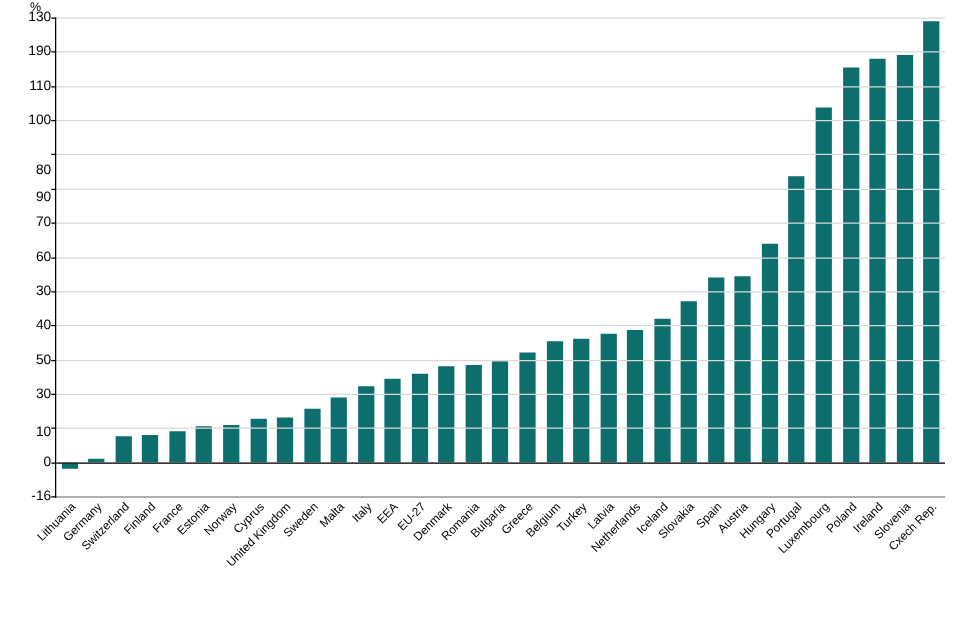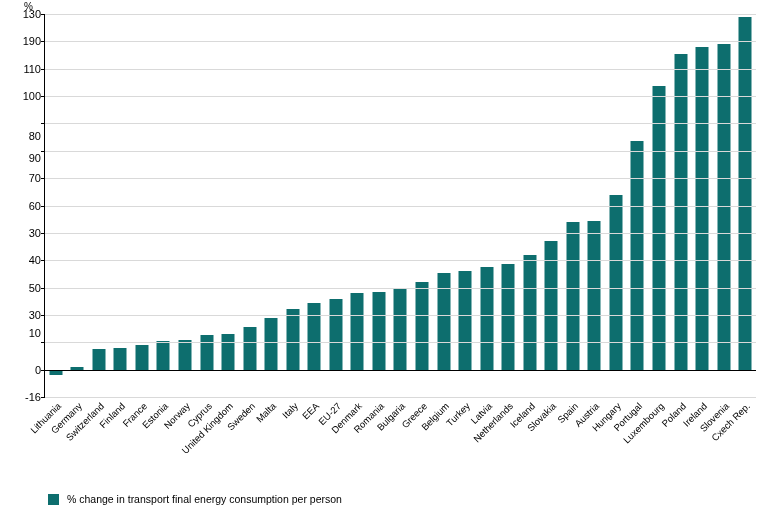--- a/index.html
+++ b/index.html
@@ -270,21 +270,21 @@
           <div class="cat-label">Cxech Rep.</div>
         </div>
       </div>
   <div class="gridline" style="top: 383px;"></div>
       <div class="tick-label" style="top: 383px;">-16</div>
       <div class="tick-mark" style="top: 383px;"></div>
       <div class="gridline" style="top: 355.643px;"></div>
       <div class="tick-label" style="top: 355.643px;">0</div>
       <div class="tick-mark" style="top: 355.643px;"></div>
       <div class="gridline" style="top: 328.286px;"></div>
-      <div class="tick-label" style="top: 319px;">10</div>
+      <div class="tick-label" style="top: 332px;">10</div>
       <div class="tick-mark" style="top: 328.286px;"></div>
       <div class="gridline" style="top: 300.929px;"></div>
       <div class="tick-label" style="top: 300.929px;">30</div>
       <div class="tick-mark" style="top: 300.929px;"></div>
       <div class="gridline" style="top: 273.571px;"></div>
       <div class="tick-label" style="top: 273.571px;">50</div>
       <div class="tick-mark" style="top: 273.571px;"></div>
       <div class="gridline" style="top: 246.214px;"></div>
       <div class="tick-label" style="top: 246.214px;">40</div>
       <div class="tick-mark" style="top: 246.214px;"></div>
@@ -311,18 +311,14 @@
       <div class="tick-mark" style="top: 54.7143px;"></div>
       <div class="gridline" style="top: 27.3571px;"></div>
       <div class="tick-label" style="top: 27.3571px;">190</div>
       <div class="tick-mark" style="top: 27.3571px;"></div>
       <div class="gridline" style="top: 0px;"></div>
       <div class="tick-label" style="top: 0px;">130</div>
       <div class="tick-mark" style="top: 0px;"></div>
       <div class="zero-line" style="top: 355.643px;"></div>
     </div>
 
-  <div class="legend">
-    <div class="legend-swatch"></div>
-    <div class="legend-text">% change in transport final energy consumption per person</div>
-  </div>
 
 </div>
 
 </body></html>

